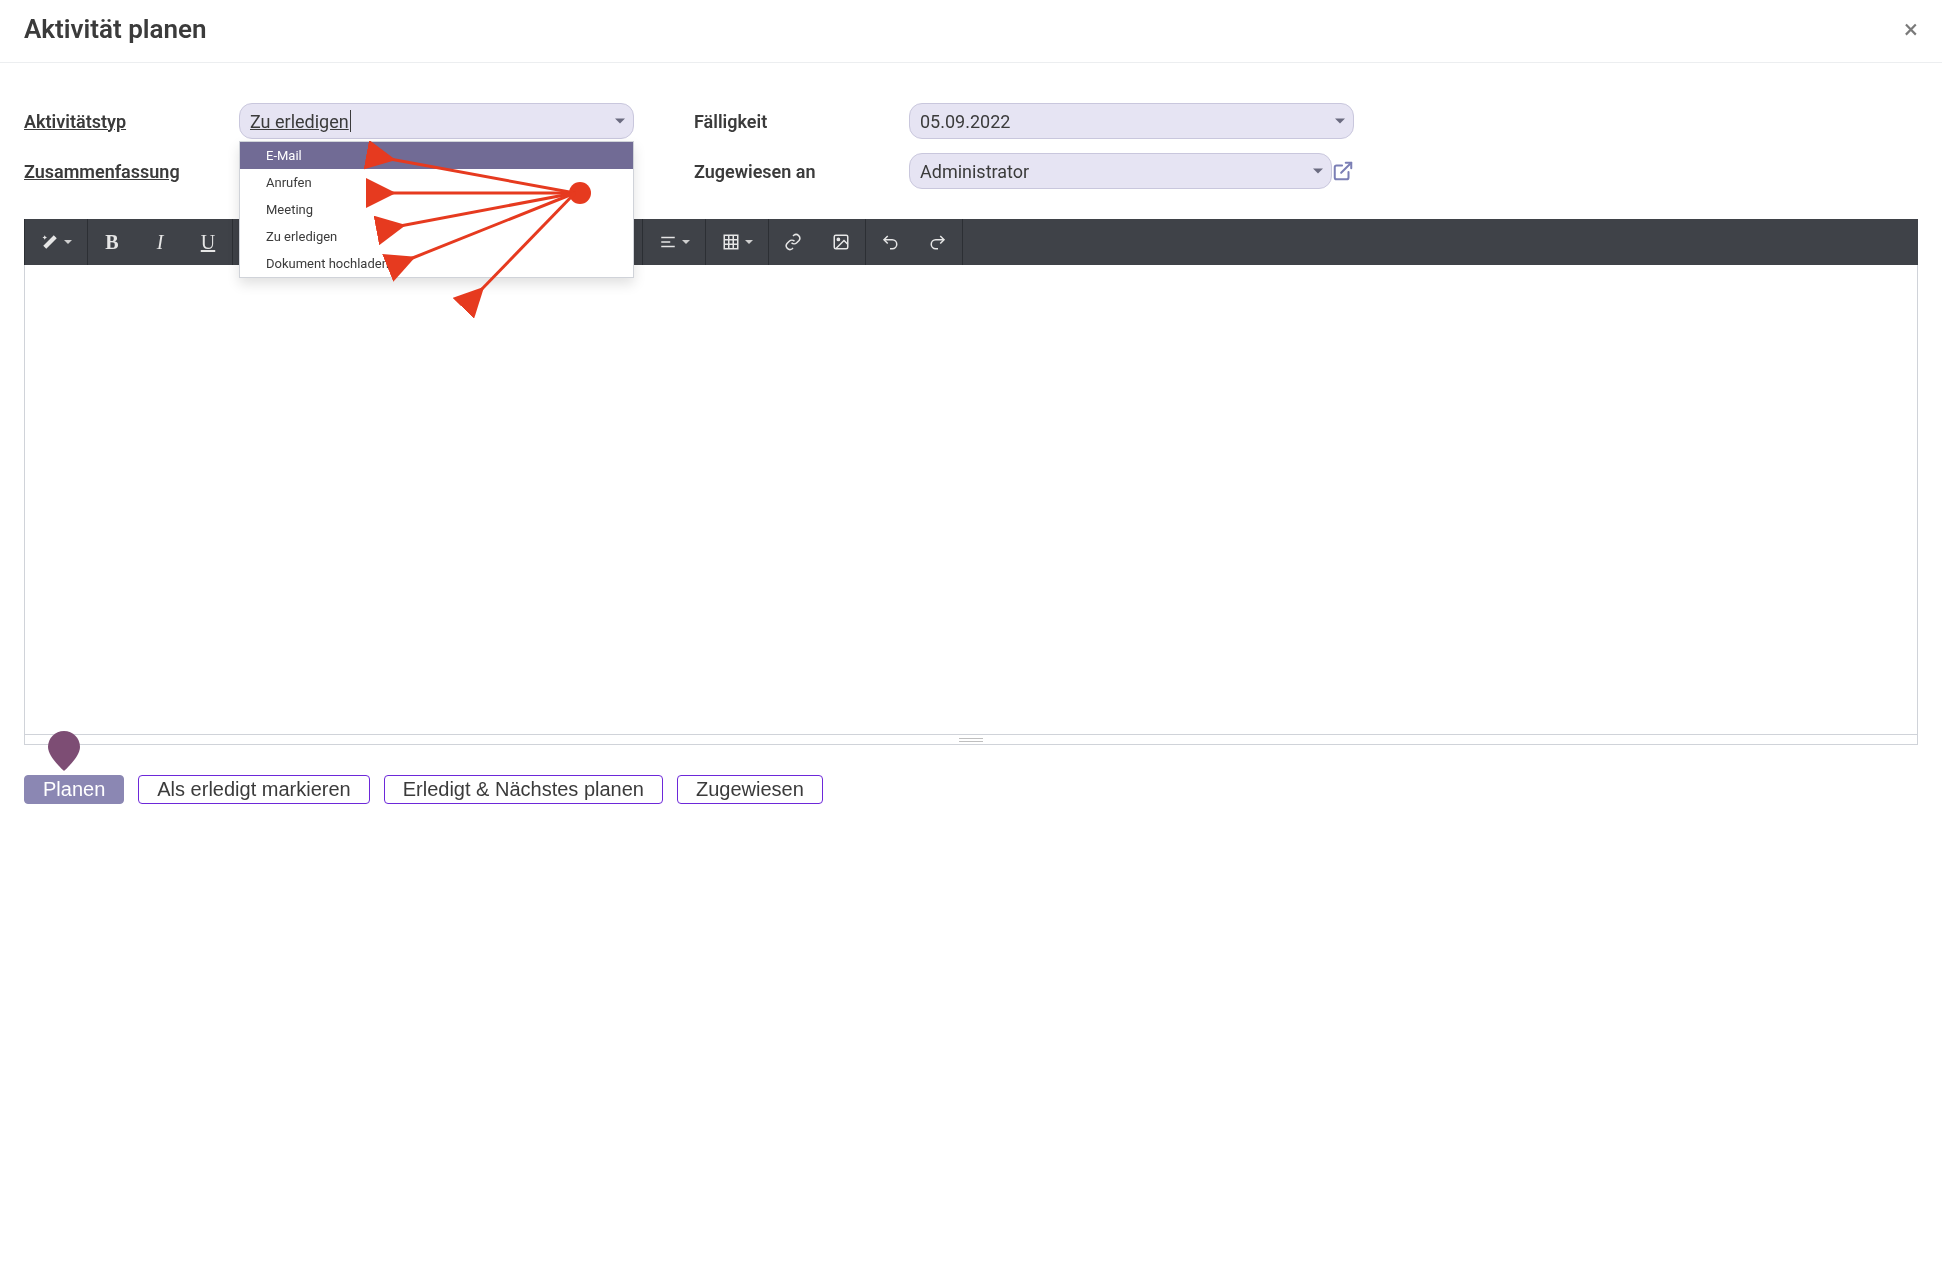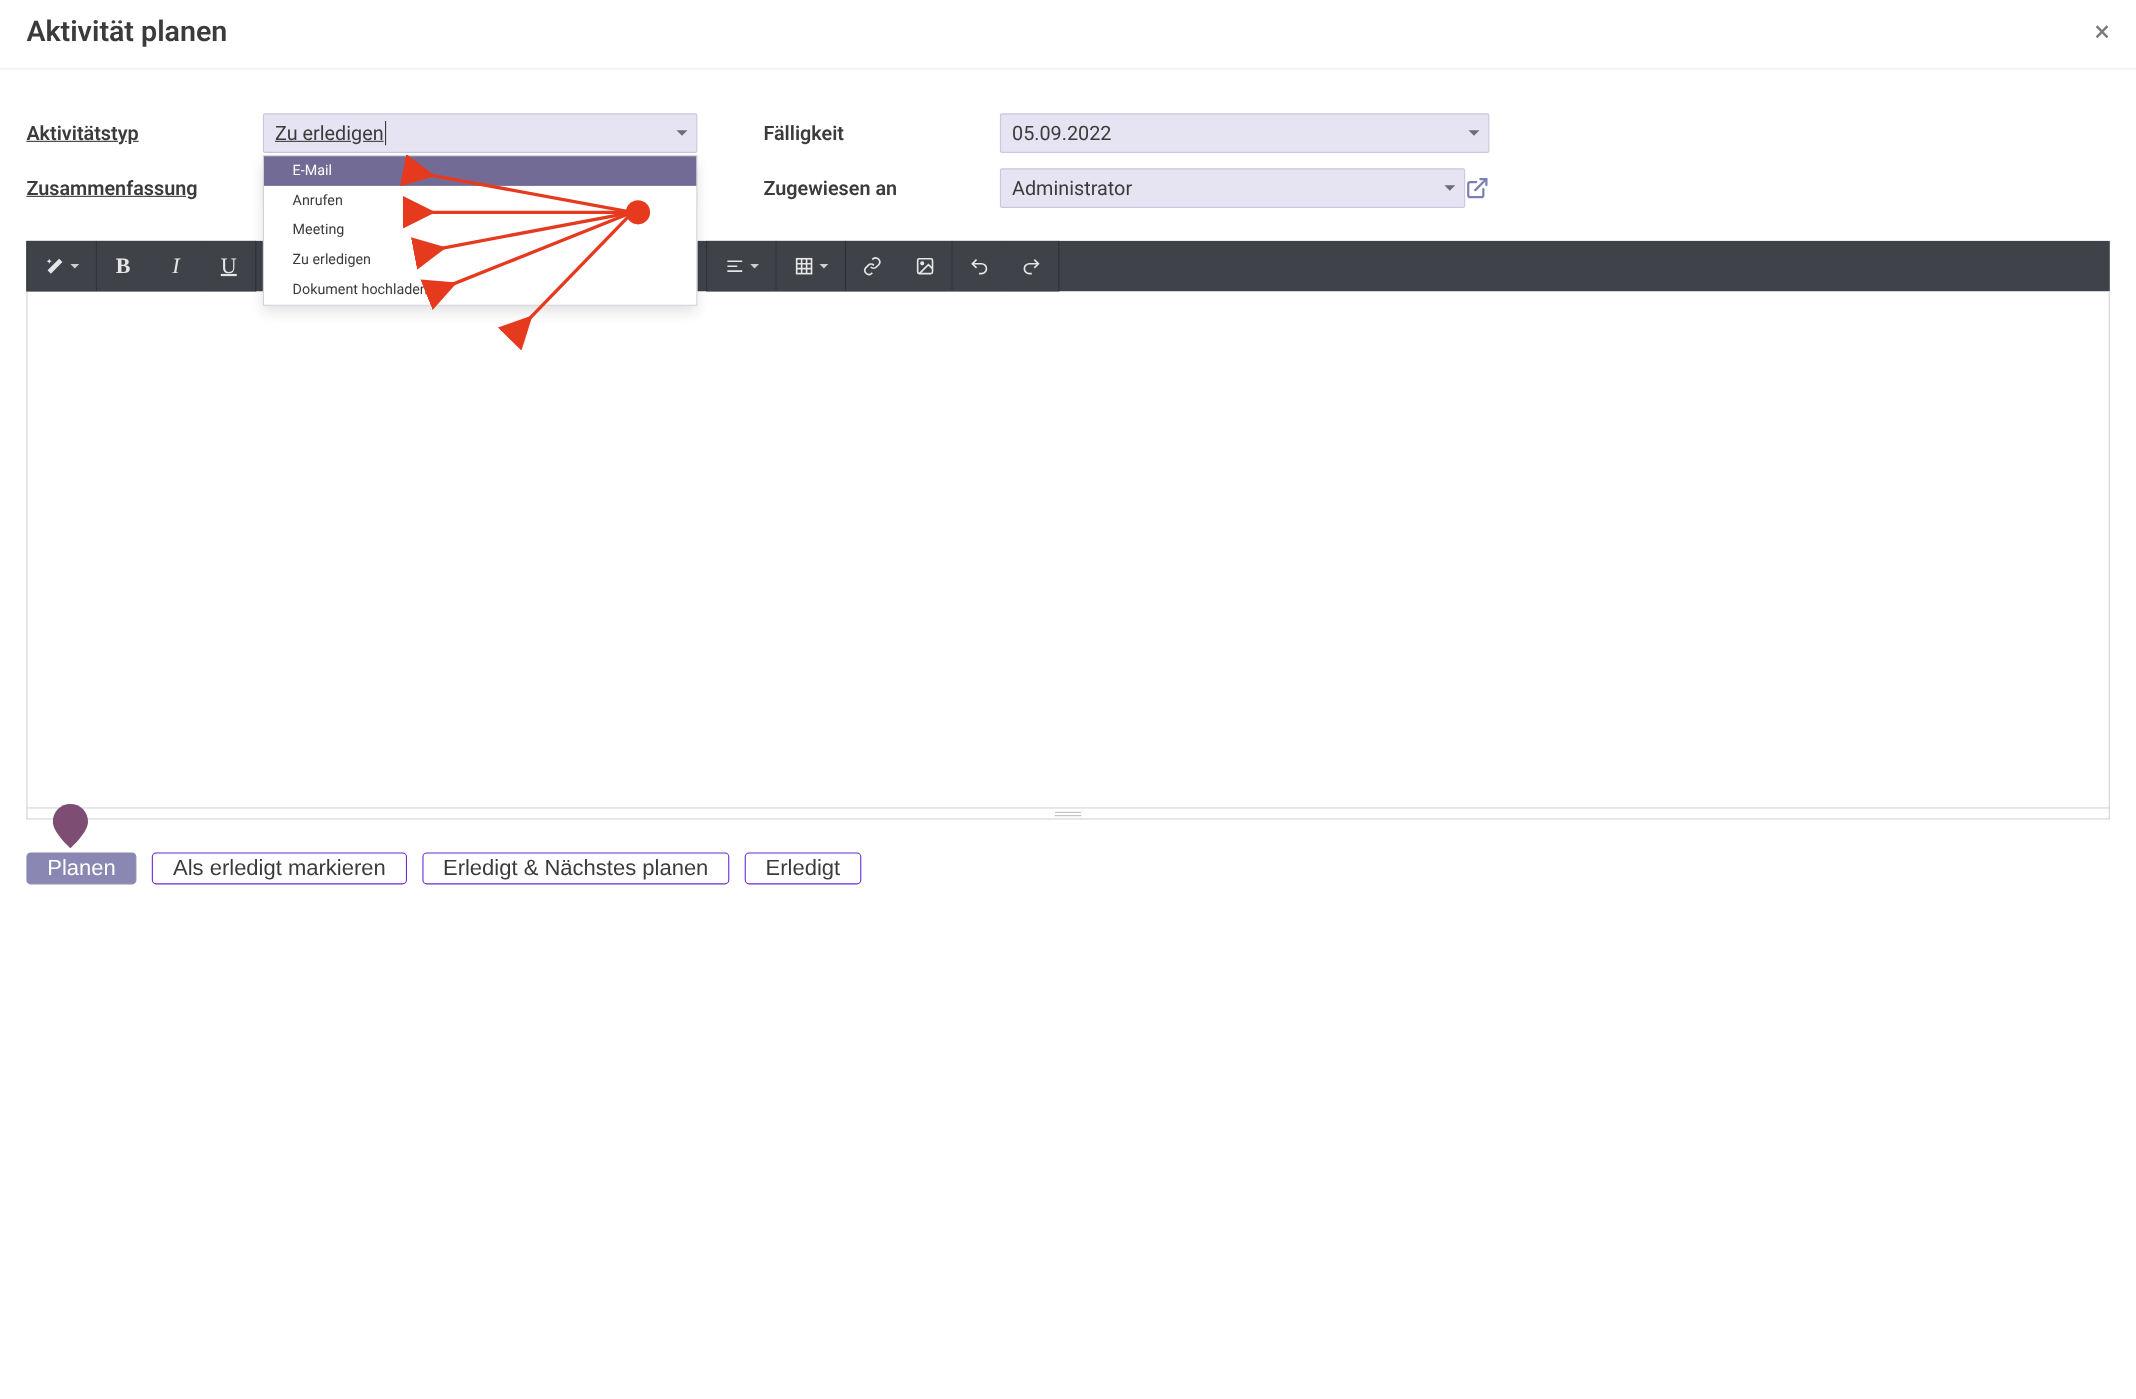--- a/index.html
+++ b/index.html
@@ -48,21 +48,21 @@
   .field-label {
     font-weight: 600;
     color: #3b3b3b;
     font-size: 18px;
   }
   .dd-field {
     position: relative;
     height: 36px;
     background: #e6e4f3;
     border: 1px solid #c9c7dd;
-    border-radius: 2px;
+    border-radius: 13px;
     display: flex;
     align-items: center;
     padding: 0 28px 0 10px;
     font-size: 18px;
     color: #3b3b3b;
     cursor: pointer;
     white-space: nowrap;
   }
   .dd-caret {
     position: absolute;
@@ -383,16 +383,16 @@
     </div>
   </div>
 
   <div class="footer">
     <svg class="pin" viewBox="0 0 32 40">
       <path d="M16 0 C7 0 0 7 0 16 C0 26 16 40 16 40 C16 40 32 26 32 16 C32 7 25 0 16 0 Z" fill="#7d4d74"></path>
     </svg>
     <button class="btn primary">Planen</button>
     <button class="btn">Als erledigt markieren</button>
     <button class="btn">Erledigt &amp; Nächstes planen</button>
-    <button class="btn">Erledigt</button>
+    <button class="btn">Zugewiesen</button>
   </div>
 
 </div>
 
 </body></html>

